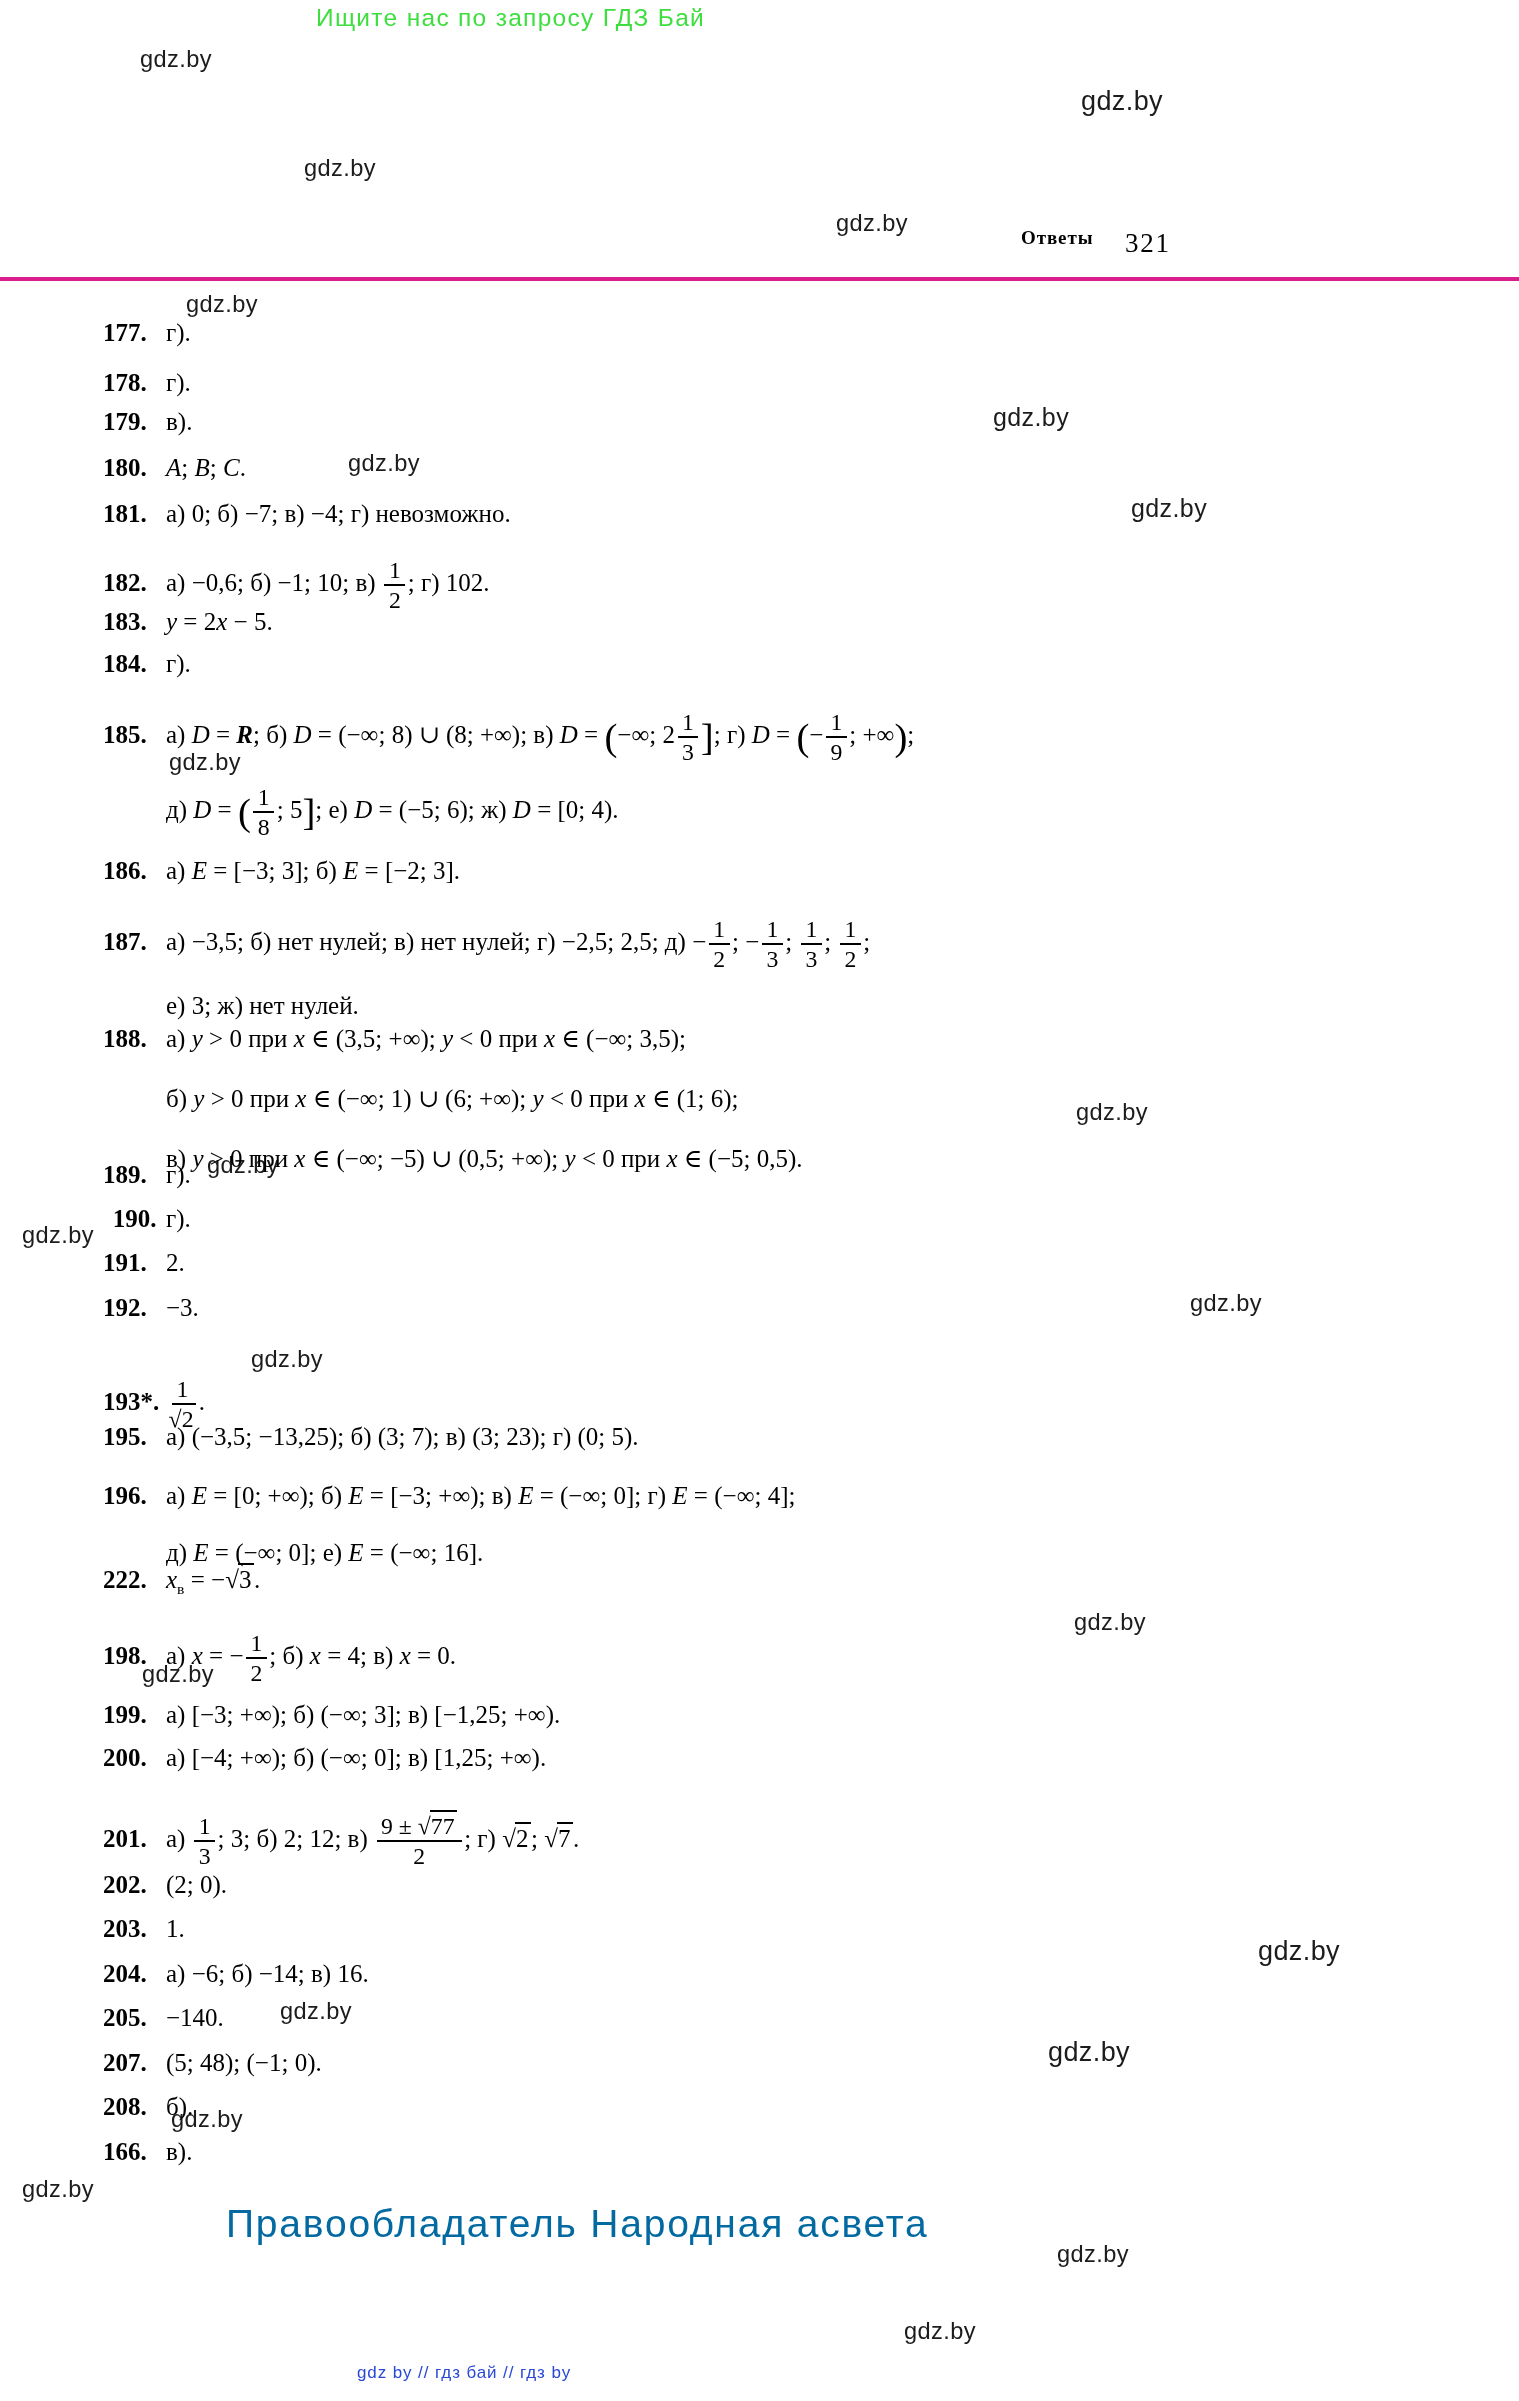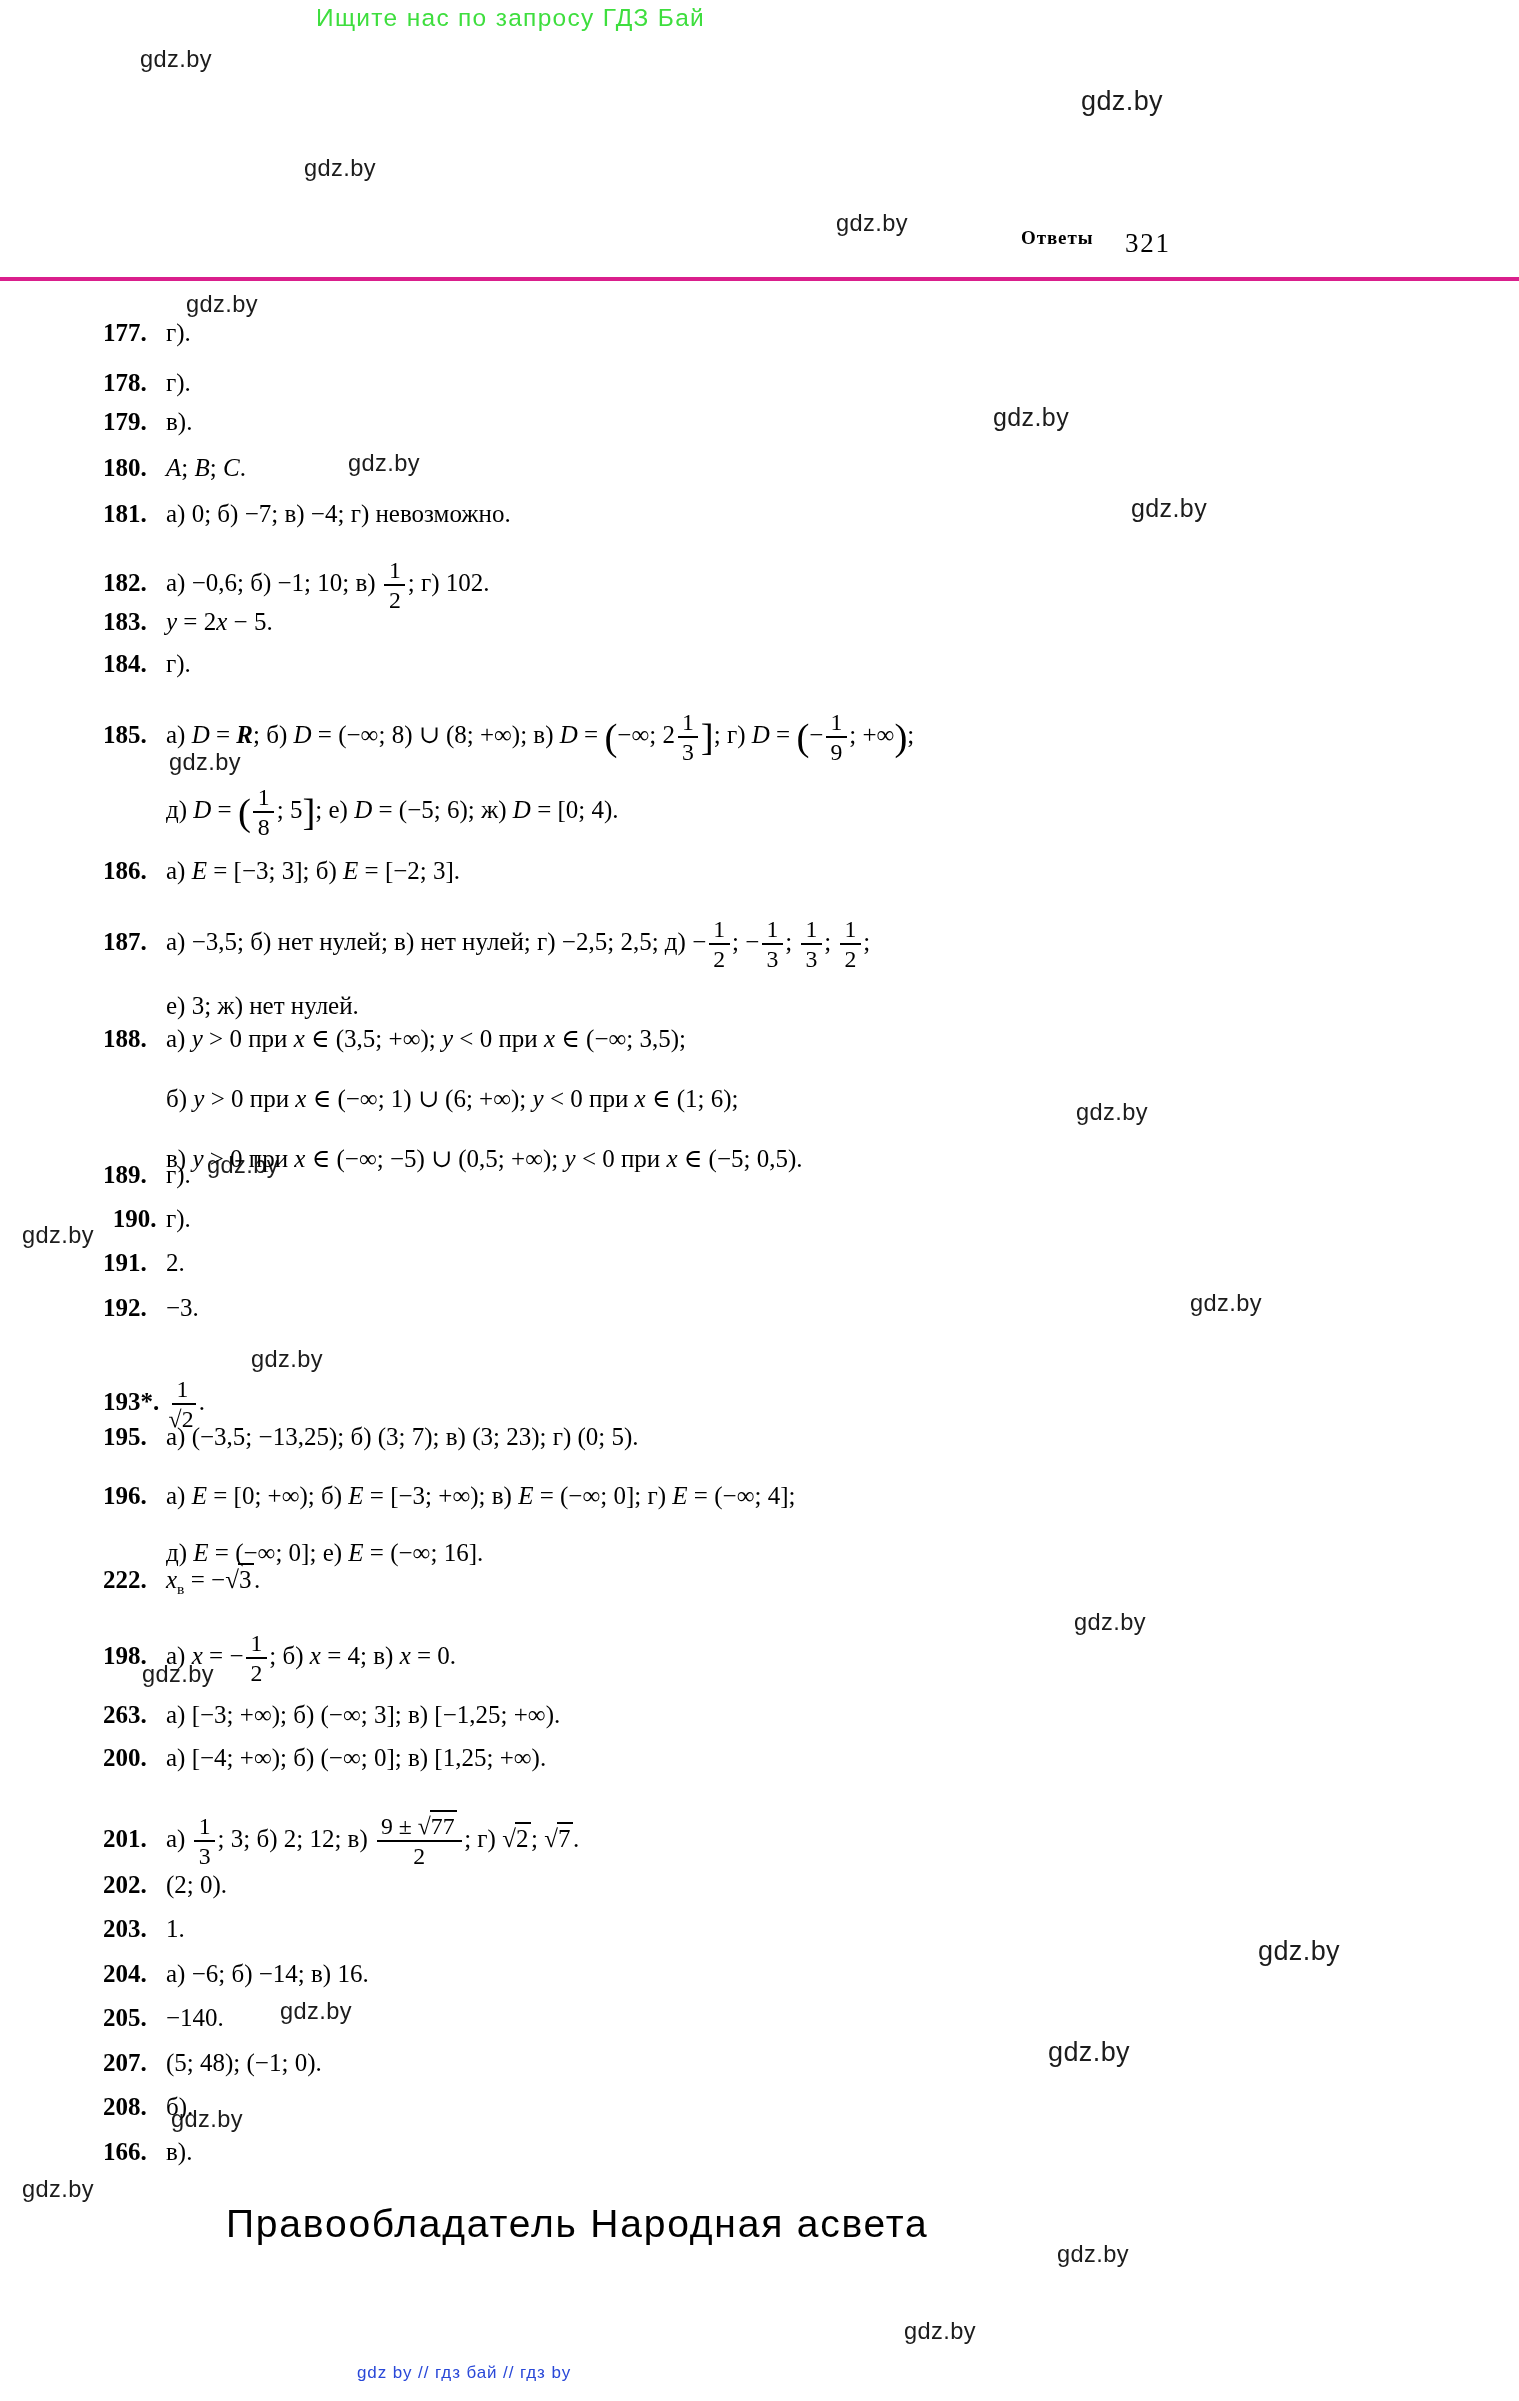--- a/index.html
+++ b/index.html
@@ -112,33 +112,33 @@
             <span class="fb"><span class="sq"><span class="rad">√</span><span class="ov">2</span></span></span>
           </span>.</span></div>
       <div class="row" style="top: 1421px; left: 103px;"><span class="num">195.</span><span class="ans">а) (−3,5; −13,25); б) (3; 7); в) (3; 23); г) (0; 5).</span></div>
       <div class="row" style="top: 1480px; left: 103px;"><span class="num">196.</span><span class="ans">а) <i>E</i> = [0; +∞); б) <i>E</i> = [−3; +∞); в) <i>E</i> = (−∞; 0]; г) <i>E</i> = (−∞; 4];</span></div>
       <div class="row" style="top: 1537px; left: 166px;"><span class="ans">д) <i>E</i> = (−∞; 0]; е) <i>E</i> = (−∞; 16].</span></div>
       <div class="row" style="top: 1564px; left: 103px;"><span class="num">222.</span><span class="ans"><i>x</i><sub>в</sub> = −<span class="sq"><span class="rad">√</span><span class="ov">3</span></span>.</span></div>
       <div class="row" style="top: 1630px; left: 103px;"><span class="num">198.</span><span class="ans">а) <i>x</i> = −<span class="fr">
             <span class="ft">1</span>
             <span class="fb">2</span>
           </span>; б) <i>x</i> = 4; в) <i>x</i> = 0.</span></div>
-      <div class="row" style="top: 1699px; left: 103px;"><span class="num">263.</span><span class="ans">а) [−3; +∞); б) (−∞; 3]; в) [−1,25; +∞).</span></div>
+      <div class="row" style="top: 1699px; left: 103px;"><span class="num">199.</span><span class="ans">а) [−3; +∞); б) (−∞; 3]; в) [−1,25; +∞).</span></div>
       <div class="row" style="top: 1742px; left: 103px;"><span class="num">200.</span><span class="ans">а) [−4; +∞); б) (−∞; 0]; в) [1,25; +∞).</span></div>
       <div class="row" style="top: 1813px; left: 103px;"><span class="num">201.</span><span class="ans">а) <span class="fr">
             <span class="ft">1</span>
             <span class="fb">3</span>
           </span>; 3; б) 2; 12; в) <span class="fr">
             <span class="ft">9 ± <span class="sq"><span class="rad">√</span><span class="ov">77</span></span></span>
             <span class="fb">2</span>
           </span>; г) <span class="sq"><span class="rad">√</span><span class="ov">2</span></span>; <span class="sq"><span class="rad">√</span><span class="ov">7</span></span>.</span></div>
       <div class="row" style="top: 1869px; left: 103px;"><span class="num">202.</span><span class="ans">(2; 0).</span></div>
       <div class="row" style="top: 1913px; left: 103px;"><span class="num">203.</span><span class="ans">1.</span></div>
       <div class="row" style="top: 1958px; left: 103px;"><span class="num">204.</span><span class="ans">а) −6; б) −14; в) 16.</span></div>
       <div class="row" style="top: 2002px; left: 103px;"><span class="num">205.</span><span class="ans">−140.</span></div>
       <div class="row" style="top: 2047px; left: 103px;"><span class="num">207.</span><span class="ans">(5; 48); (−1; 0).</span></div>
       <div class="row" style="top: 2091px; left: 103px;"><span class="num">208.</span><span class="ans">б).</span></div>
       <div class="row" style="top: 2136px; left: 103px;"><span class="num">166.</span><span class="ans">в).</span></div>
     </div>
-  <div class="brand" style="left: 226px; top: 2202px; color: #000000;">Правообладатель Народная асвета</div>
+  <div class="brand" style="left: 226px; top: 2202px; color: #0369a1;">Правообладатель Народная асвета</div>
   <div class="footer" style="left: 357px; top: 2363px; color: rgb(41, 72, 216);">gdz by  //  гдз бай  //  гдз by</div>
 </div>
 
 
 </body></html>

